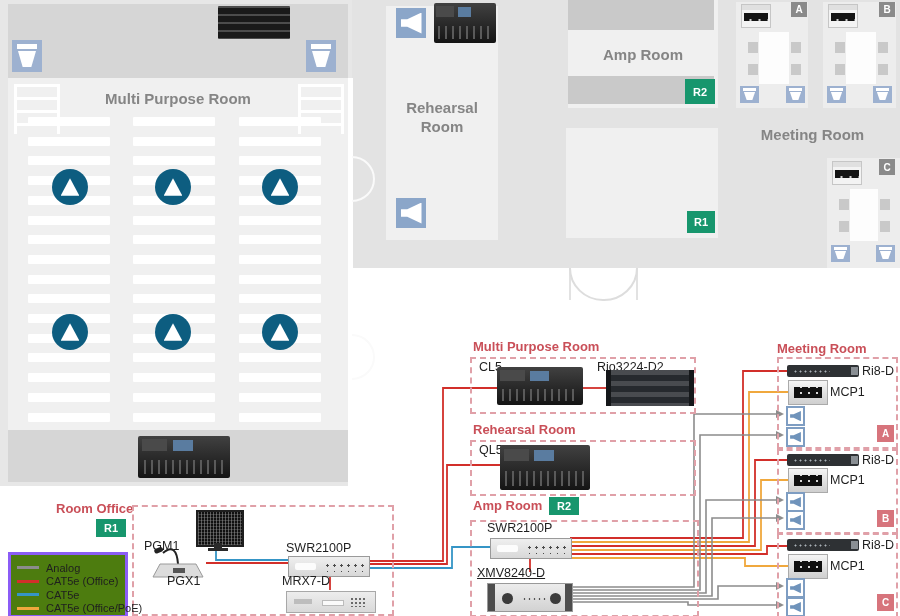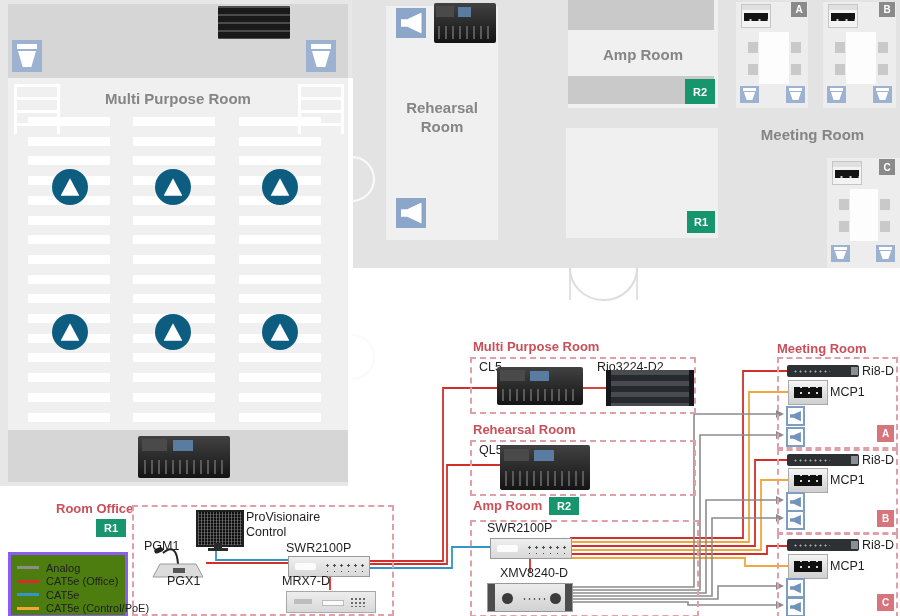--- a/index.html
+++ b/index.html
@@ -289,21 +289,21 @@
   <div class="abs dev-label z6" style="left:479px;top:443px;">QL5</div>
   <div class="abs console z6" style="left:500px;top:445px;width:90px;height:45px;">
       <div class="scr"></div>
     </div>
 
   <div class="abs diag-title z6" style="left:473px;top:498px;">Amp Room</div>
   <div class="abs badge badge-green z6" style="left:549px;top:497px;width:30px;height:18px;">R2</div>
   <div class="abs dash-box z6" style="left:470px;top:520px;width:225px;height:93px;"></div>
   <div class="abs dev-label z6" style="left:487px;top:521px;">SWR2100P</div>
   <div class="abs switch-dev z6" style="left:490px;top:538px;width:80px;height:19px;"></div>
-  <div class="abs dev-label z6" style="left:500px;top:566px;">XMV8240-D</div>
+  <div class="abs dev-label z6" style="left:477px;top:566px;text-decoration:underline;">XMV8240-D</div>
   <div class="abs amp-dev z6" style="left:487px;top:583px;width:84px;height:27px;">
     <div class="knob" style="left:14px;"></div>
       <div class="dots"></div>
       <div class="knob" style="left:62px;"></div>
   </div>
 
   <div class="abs diag-title z6" style="left:777px;top:341px;">Meeting Room</div>
 
   <div class="abs dash-box z6" style="left:777px;top:357px;width:117px;height:88px;"></div>
   <div class="abs ri8-dev z6" style="left:787px;top:365px;width:72px;height:12px;"></div>
@@ -341,21 +341,20 @@
       <path d="M13,9 C22,1 27,6 28,20" stroke="#222" stroke-width="2" fill="none"></path>
       <rect x="4" y="4" width="9" height="5" rx="2.5" fill="#222" transform="rotate(-22 8 6)"></rect>
       <path d="M10,20 L46,20 L53,33 L3,33 Z" fill="#dcdcdc" stroke="#9a9a9a"></path>
       <rect x="23" y="24" width="12" height="5" fill="#555"></rect>
     </svg>
   </div>
   <div class="abs dev-label z6" style="left:167px;top:574px;">PGX1</div>
   <div class="abs monitor-scr z6" style="left:196px;top:510px;width:44px;height:33px;"></div>
   <div class="abs monitor-stand z6" style="left:214px;top:543px;width:8px;height:5px;"></div>
   <div class="abs monitor-stand z6" style="left:208px;top:548px;width:20px;height:3px;"></div>
-  <div class="abs dev-label z6" style="left:246px;top:510px;width:82px;line-height:15px;white-space:normal;">ProVisionaire Control</div>
   <div class="abs dev-label z6" style="left:286px;top:541px;">SWR2100P</div>
   <div class="abs switch-dev z6" style="left:288px;top:556px;width:80px;height:19px;"></div>
   <div class="abs dev-label z6" style="left:282px;top:574px;">MRX7-D</div>
   <div class="abs mrx-dev z6" style="left:286px;top:591px;width:88px;height:20px;">
       <div class="slot"></div>
     </div>
 
   <div class="abs legend z6" style="left:8px;top:552px;width:114px;height:60px;">
     <div id="legend-items">
         <div class="legend-item" style="top: 6px;">
@@ -365,18 +364,18 @@
         <div class="legend-item" style="top: 19.5px;">
           <div class="legend-swatch" style="background: rgb(210, 47, 42);"></div>
           <div class="legend-label">CAT5e (Office)</div>
         </div>
         <div class="legend-item" style="top: 33px;">
           <div class="legend-swatch" style="background: rgb(53, 149, 198);"></div>
           <div class="legend-label">CAT5e</div>
         </div>
         <div class="legend-item" style="top: 46.5px;">
           <div class="legend-swatch" style="background: rgb(240, 168, 61);"></div>
-          <div class="legend-label">CAT5e (Control/PoE)</div>
+          <div class="legend-label">CAT5e (Office/PoE)</div>
         </div>
       </div>
   </div>
 
 </div>
 
 </body></html>

